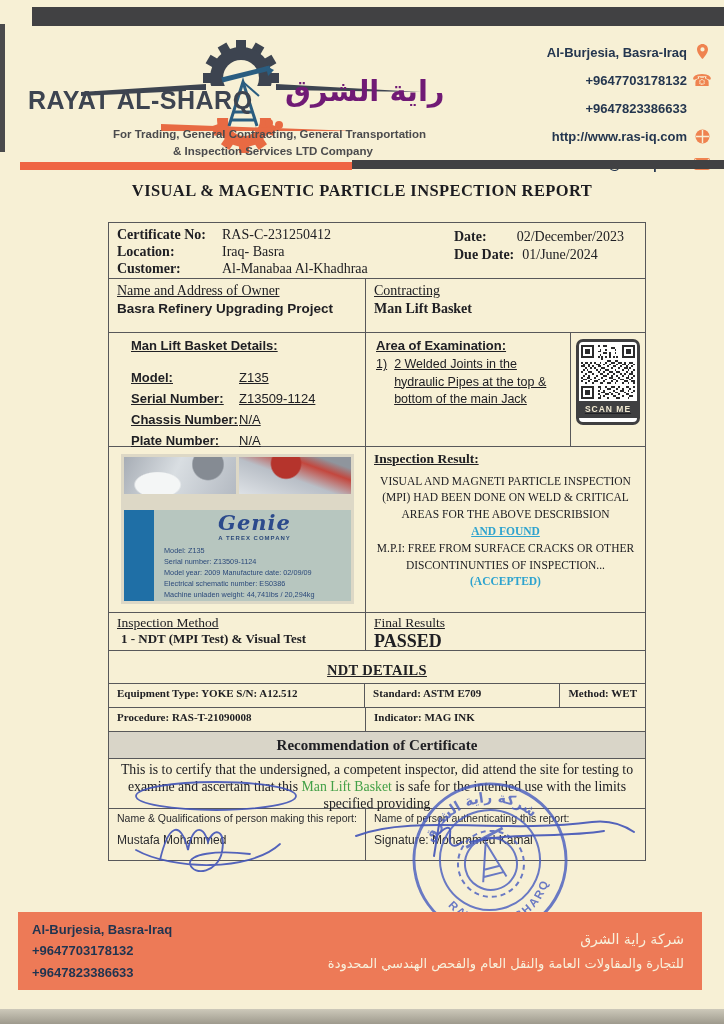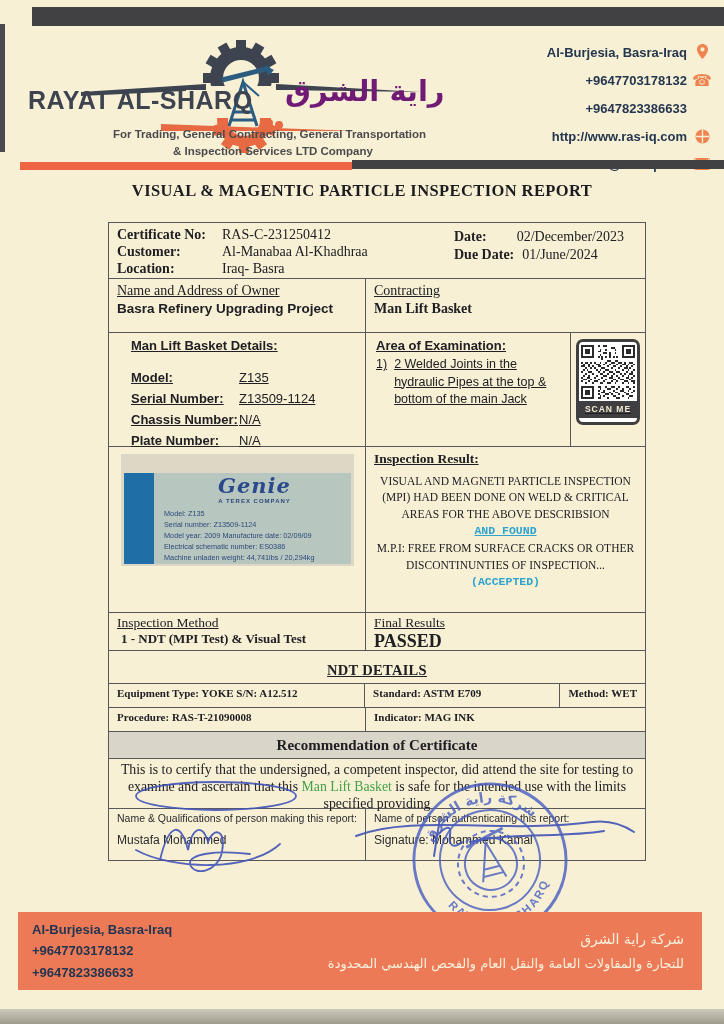--- a/index.html
+++ b/index.html
@@ -64,41 +64,41 @@
   .area-head { font-weight: 700; text-decoration: underline; margin-bottom: 3px; font-size: 13px; }
   .area-item { display: flex; gap: 7px; line-height: 1.4; }
   .qr-cell { flex: 1; padding: 6px 5px 0 5px; display: flex; justify-content: center; }
   .qr-frame { width: 64px; border: 3px solid #3f3f41; border-radius: 7px; overflow: hidden; background: #fff; height: 86px; }
   .qr-frame svg { display: block; margin: 3px auto 0; }
   .scanme { background: #3f3f41; color: #f2ead2; font-family: "Liberation Sans", sans-serif;
     font-size: 8.5px; font-weight: 700; text-align: center; letter-spacing: 1px; padding: 3px 0 4px; margin-top: 2px; }
   
   .row-photo { height: 166px; }
   .photo-cell { width: 257px; padding: 7px 12px; }
-  .photo { width: 233px; height: 112px; background: #ddd8c6; padding: 3px; display: flex; flex-direction: column; gap: 16px; }
+  .photo { width: 233px; height: 150px; background: #ddd8c6; padding: 3px; display: flex; flex-direction: column; gap: 16px; }
   .photo-top { display: flex; gap: 3px; height: 58px; }
   .ph { flex: 1; }
   .ph-l { background:
       radial-gradient(ellipse 40px 22px at 30% 75%, #f4f6f6 0 55%, transparent 60%),
       radial-gradient(ellipse 30px 30px at 75% 20%, #858b93 0 50%, transparent 55%),
       linear-gradient(115deg, #a7adb5, #d9dee2 45%, #b4bac2); }
   .ph-r { background:
       radial-gradient(circle 16px at 42% 18%, #b5342c 0 90%, transparent 100%),
       linear-gradient(200deg, #8f959d 15%, #c3473e 30%, #b9bfc7 55%, #dde1e5); }
   .photo-bottom { flex: 1; display: flex; }
   .plate-stripe { width: 30px; background: #1f6fa6; }
   .plate { flex: 1; background: #b7c6bf; padding: 2px 6px 0 10px; color: #2c4a7a; font-family: "Liberation Sans", sans-serif; }
   .plate-brand { font-family: "DejaVu Serif", serif; font-style: italic; font-weight: 700;
     font-size: 21px; text-align: center; color: #2b4a8c; letter-spacing: 1px; line-height: 1; }
   .plate-sub { text-align: center; font-size: 6px; font-weight: 700; letter-spacing: 1px; margin: 2px 0 5px; }
   .plate-line { font-size: 7.3px; line-height: 1.5; white-space: nowrap; }
   .result-cell { flex: 1; padding: 4px 8px; }
   .result-head { font-weight: 700; text-decoration: underline; font-size: 13.5px; margin-bottom: 6px; }
   .result-body { text-align: center; font-size: 11.5px; line-height: 1.42; }
-  .blue { color: #2da3cf; font-weight: 700; font-family: Liberation Mono, monospace; }
+  .blue { color: #2da3cf; font-weight: 700; }
   .and-found { display: inline-block; text-decoration: underline; margin: 1px 0; }
   
   .row-method { height: 38px; }
   .row-method .cell { padding: 2px 8px; }
   .method-label { text-decoration: underline; font-size: 13.5px; }
   .method-value { font-weight: 700; font-size: 13px; padding-left: 4px; }
   
   .ndt-head { height: 33px; justify-content: center; align-items: flex-end; padding-bottom: 4px;
     font-weight: 700; font-size: 14.5px; }
   .ndt-head span { text-decoration: underline; letter-spacing: .3px; }
@@ -237,26 +237,26 @@
 
   <div class="report-table">
 
     <div class="t-row row-cert">
       <div>
         <div class="cert-line">
             <span class="cert-label">Certificate No:</span>
             <span>RAS-C-231250412</span>
           </div>
         <div class="cert-line">
+            <span class="cert-label">Location:</span>
+            <span>Iraq- Basra</span>
+          </div>
+        <div class="cert-line">
             <span class="cert-label">Customer:</span>
             <span>Al-Manabaa Al-Khadhraa</span>
-          </div>
-        <div class="cert-line">
-            <span class="cert-label">Location:</span>
-            <span>Iraq- Basra</span>
           </div>
       </div>
       <div class="dates">
         <div><span class="dl">Date:</span><span style="padding-left:22px;">02/December/2023</span></div>
         <div><span class="dl">Due Date:</span><span>01/June/2024</span></div>
       </div>
     </div>
 
     <div class="t-row row-owner">
       <div class="cell cell-left cl">

